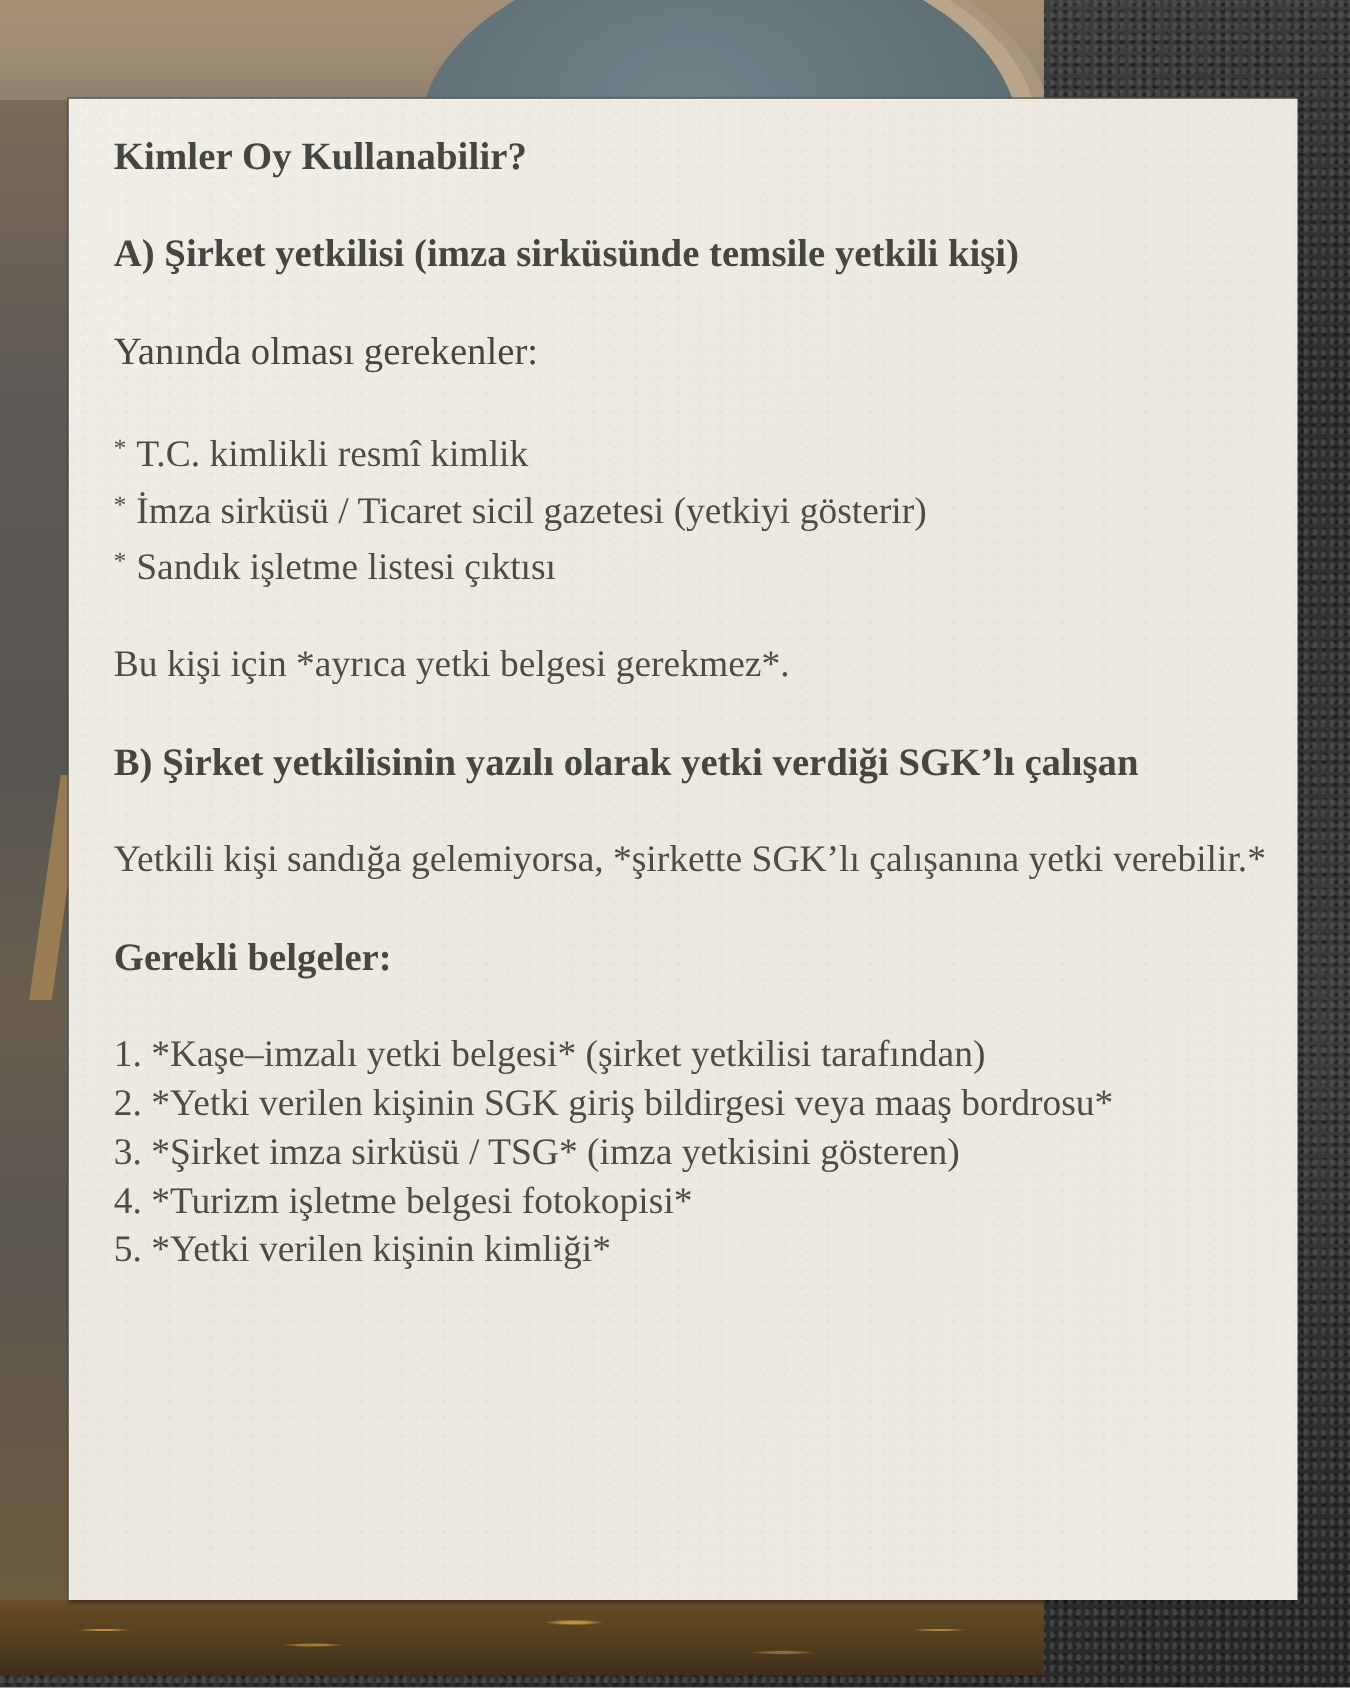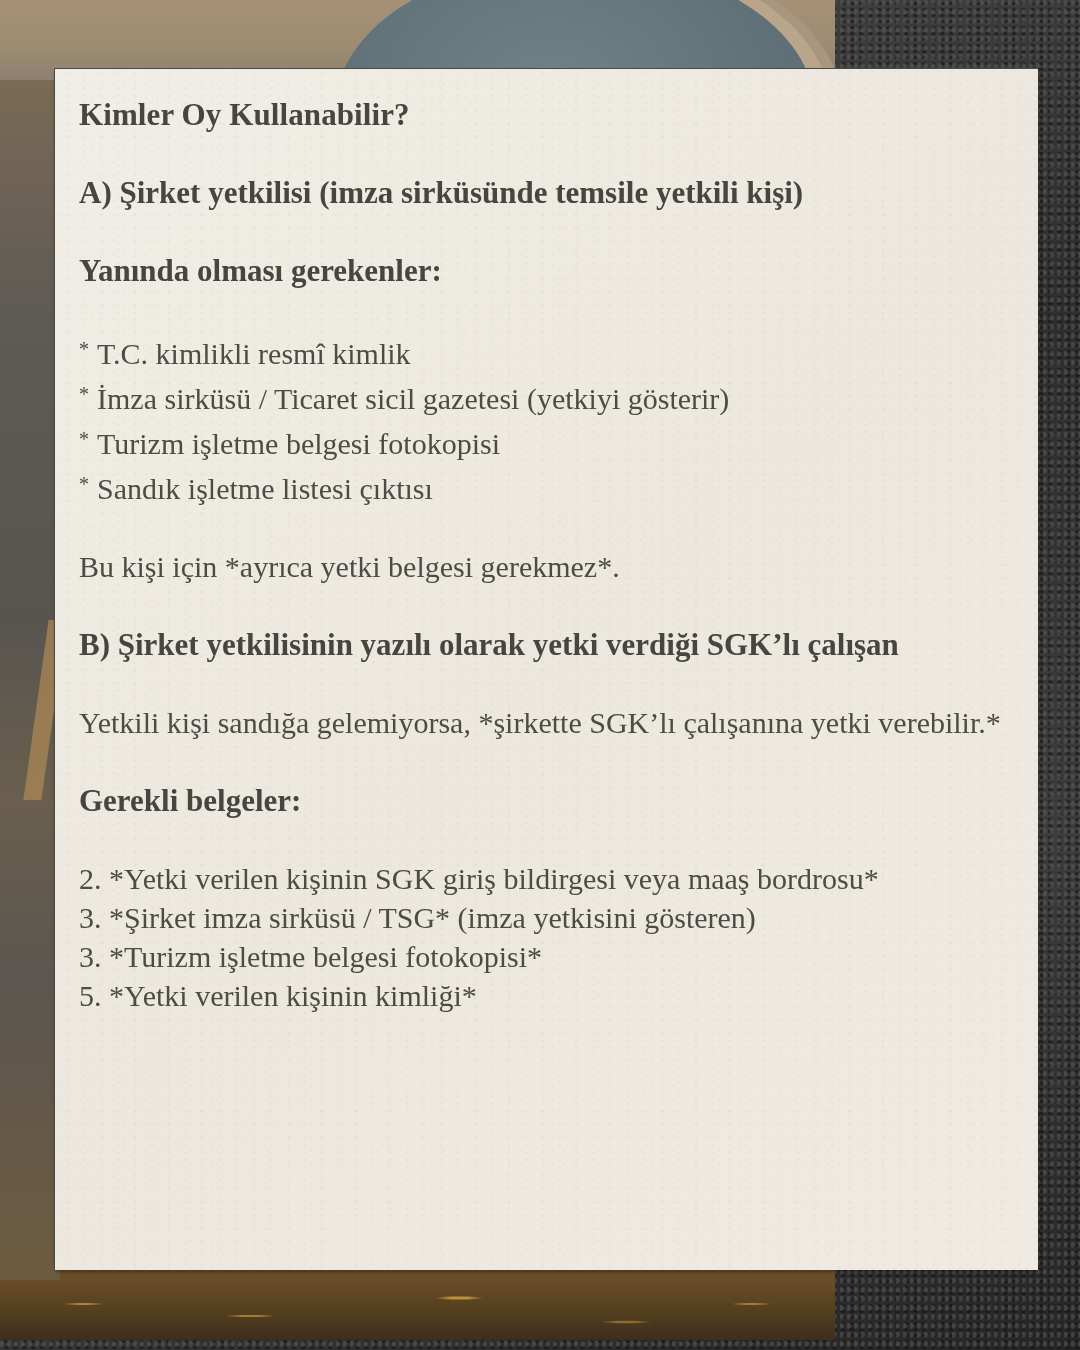--- a/index.html
+++ b/index.html
@@ -41,23 +41,23 @@
       background:
         radial-gradient(ellipse at 10% 40%, #b9873d 0 10px, transparent 22px),
         radial-gradient(ellipse at 30% 60%, #a9772f 0 12px, transparent 25px),
         radial-gradient(ellipse at 55% 30%, #c0903f 0 10px, transparent 24px),
         radial-gradient(ellipse at 75% 70%, #8f6a30 0 12px, transparent 26px),
         radial-gradient(ellipse at 90% 40%, #b3843a 0 9px, transparent 22px),
         linear-gradient(180deg, #6a4d28 0%, #54401f 50%, #3d2f1c 100%);
     }
     
     .card {
-      position: absolute; left: 55px; top: 69px; width: 983px; height: 1201px;
+      position: absolute; left: 55px; top: 79px; width: 983px; height: 1201px;
       box-sizing: border-box;
-      padding: 26px 22px 0 24px;
+      padding: 26px 22px 0 36px;
       background:
         radial-gradient(circle at 30% 20%, rgba(210,195,170,0.12) 0 1px, transparent 2px) 0 0/11px 13px,
         radial-gradient(circle at 70% 80%, rgba(200,185,160,0.10) 0 1px, transparent 2px) 0 0/17px 7px,
         linear-gradient(135deg, #f1eee7 0%, #ece8df 50%, #efebe3 100%);
       box-shadow: -1px -1px 0 #4a4a44, 0 2px 3px rgba(0,0,0,0.35);
       color: #4a4a42;
     }
     .card p { margin: 0; }
     .title {
       font-weight: 700; font-size: 31px; line-height: 40px; letter-spacing: 0.1px;
@@ -65,21 +65,21 @@
     }
     .intro {
       font-style: italic; font-size: 30px; line-height: 40px; margin-top: 38px !important;
       color: #4e4e46;
     }
     .section-a {
       font-weight: 700; font-size: 31px; line-height: 40px; margin-top: 38px !important;
       color: #464640;
     }
     .subhead {
-      font-weight: 700; font-size: 31px; line-height: 40px; margin-top: 38px !important;
+      font-weight: 400; font-size: 31px; line-height: 40px; margin-top: 38px !important;
       color: #464640;
     }
     .bullets { margin-top: 38px; font-family: Liberation Serif, serif; }
     .bullet-line {
       font-size: 30px; line-height: 40px; color: #4c4c44;
     }
     .bullet-line .star { font-size: 20px; vertical-align: 8px; margin-right: 8px; }
     .note { font-size: 30px; line-height: 40px; margin-top: 38px !important; color: #4c4c44; }
     .section-b { font-weight: 700; font-size: 31px; line-height: 40px; margin-top: 38px !important; color: #464640; }
     .para { font-size: 30px; line-height: 40px; margin-top: 38px !important; color: #4c4c44; }
@@ -106,32 +106,30 @@
   <p class="subhead">Yanında olması gerekenler:</p>
 
   <div class="bullets">
     <div class="bullet-line">
       <span class="star">*</span><span>T.C. kimlikli resmî kimlik</span>
     </div>
     <div class="bullet-line">
       <span class="star">*</span><span>İmza sirküsü / Ticaret sicil gazetesi (yetkiyi gösterir)</span>
     </div>
     <div class="bullet-line">
-      <span class="star">*</span><span>Turizm işletme belgesi fotokopisi</span>
-    </div>
-    <div class="bullet-line">
       <span class="star">*</span><span>Sandık işletme listesi çıktısı</span>
     </div>
   </div>
 
   <p class="note">Bu kişi için *ayrıca yetki belgesi gerekmez*.</p>
 
   <p class="section-b">B) Şirket yetkilisinin yazılı olarak yetki verdiği SGK’lı çalışan</p>
   <p class="para">Yetkili kişi sandığa gelemiyorsa, *şirkette SGK’lı çalışanına yetki verebilir.*</p>
 
   <p class="docs-head">Gerekli belgeler:</p>
   <div class="docs">
+    <div class="doc-line">1. *Kaşe–imzalı yetki belgesi* (şirket yetkilisi tarafından)</div>
     <div class="doc-line">2. *Yetki verilen kişinin SGK giriş bildirgesi veya maaş bordrosu*</div>
     <div class="doc-line">3. *Şirket imza sirküsü / TSG* (imza yetkisini gösteren)</div>
-    <div class="doc-line">3. *Turizm işletme belgesi fotokopisi*</div>
+    <div class="doc-line">4. *Turizm işletme belgesi fotokopisi*</div>
     <div class="doc-line">5. *Yetki verilen kişinin kimliği*</div>
   </div>
 </div>
 
 </body></html>

